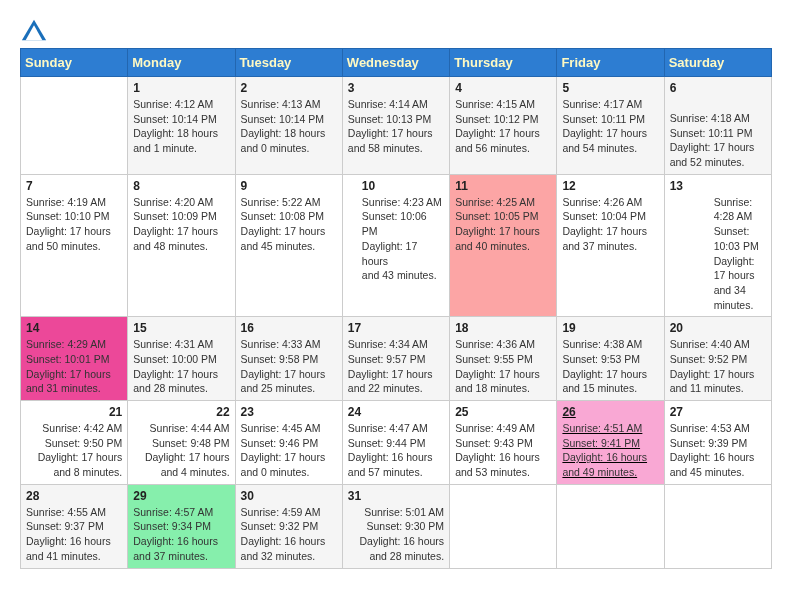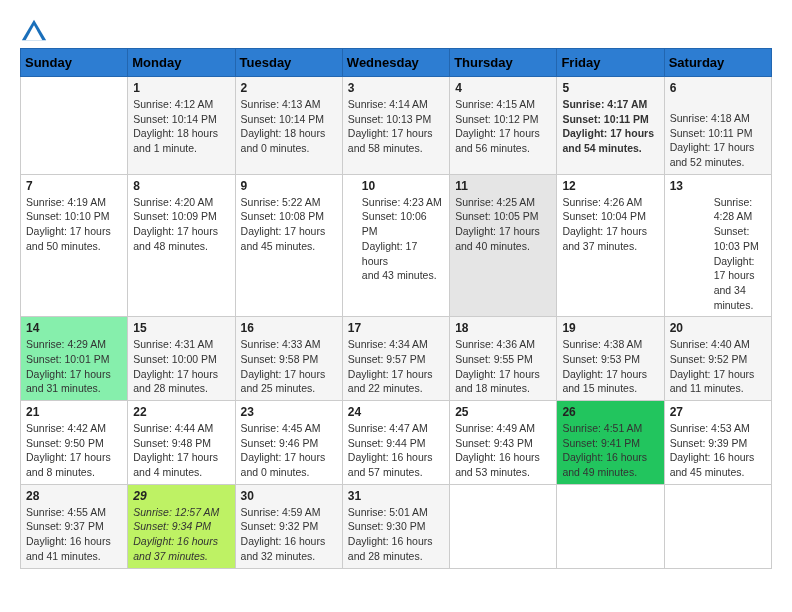--- a/index.html
+++ b/index.html
@@ -55,21 +55,21 @@
       color: #555;
     }
     .calendar {
       width: 100%;
       border-collapse: collapse;
       border: 1px solid #ccc;
       font-size: 11px;
     }
     .calendar thead th {
       background-color: #2d7dd2;
-      color: #000000;
+      color: #fef9c3;
       font-size: 13px;
       font-weight: bold;
       padding: 6px 4px;
       text-align: left;
       border: 1px solid #2266b0;
     }
     .calendar tbody td {
       border: 1px solid #ccc;
       vertical-align: top;
       padding: 4px 5px;
@@ -157,21 +157,21 @@
         </td>
         <td style="background: rgb(245, 245, 245);">
           <span class="day-number">4</span>
           <div class="day-info" style="white-space: pre-line;">Sunrise: 4:15 AM
 Sunset: 10:12 PM
 Daylight: 17 hours
 and 56 minutes.</div>
         </td>
         <td style="background: rgb(245, 245, 245);">
           <span class="day-number">5</span>
-          <div class="day-info" style="white-space: pre-line; font-weight: bold;">Sunrise: 4:17 AM
+          <div class="day-info" style="white-space: pre-line;">Sunrise: 4:17 AM
 Sunset: 10:11 PM
 Daylight: 17 hours
 and 54 minutes.</div>
         </td>
         <td style="background: rgb(245, 245, 245);">
           <span class="day-number">6</span>
           <div class="day-info" style="white-space: pre-line; margin-top: 16px;">Sunrise: 4:18 AM
 Sunset: 10:11 PM
 Daylight: 17 hours
 and 52 minutes.</div>
@@ -199,21 +199,21 @@
 Daylight: 17 hours
 and 45 minutes.</div>
         </td>
         <td style="background: rgb(255, 255, 255); padding-left: 19px;">
           <span class="day-number">10</span>
           <div class="day-info" style="white-space: pre-line;">Sunrise: 4:23 AM
 Sunset: 10:06 PM
 Daylight: 17 hours
 and 43 minutes.</div>
         </td>
-        <td style="background: #e5e5e5;">
+        <td style="background: #fca5a5;">
           <span class="day-number">11</span>
           <div class="day-info" style="white-space: pre-line;">Sunrise: 4:25 AM
 Sunset: 10:05 PM
 Daylight: 17 hours
 and 40 minutes.</div>
         </td>
         <td style="background: rgb(255, 255, 255); margin-top: 48px;">
           <span class="day-number">12</span>
           <div class="day-info" style="white-space: pre-line;">Sunrise: 4:26 AM
 Sunset: 10:04 PM
@@ -222,21 +222,21 @@
         </td>
         <td style="background: rgb(255, 255, 255);">
           <span class="day-number">13</span>
           <div class="day-info" style="white-space: pre-line; margin-left: 44px;">Sunrise: 4:28 AM
 Sunset: 10:03 PM
 Daylight: 17 hours
 and 34 minutes.</div>
         </td>
       </tr>
       <tr>
-        <td style="background: #86efac; margin-top: 40px;">
+        <td style="background: #ec4899; margin-top: 40px;">
           <span class="day-number">14</span>
           <div class="day-info" style="white-space: pre-line;">Sunrise: 4:29 AM
 Sunset: 10:01 PM
 Daylight: 17 hours
 and 31 minutes.</div>
         </td>
         <td style="background: rgb(245, 245, 245);">
           <span class="day-number">15</span>
           <div class="day-info" style="white-space: pre-line;">Sunrise: 4:31 AM
 Sunset: 10:00 PM
@@ -273,28 +273,28 @@
         </td>
         <td style="background: rgb(245, 245, 245);">
           <span class="day-number">20</span>
           <div class="day-info" style="white-space: pre-line;">Sunrise: 4:40 AM
 Sunset: 9:52 PM
 Daylight: 17 hours
 and 11 minutes.</div>
         </td>
       </tr>
       <tr>
-        <td style="background: rgb(255, 255, 255);">
+        <td style="background: rgb(255, 255, 255); text-align: right;">
           <span class="day-number">21</span>
           <div class="day-info" style="white-space: pre-line;">Sunrise: 4:42 AM
 Sunset: 9:50 PM
 Daylight: 17 hours
 and 8 minutes.</div>
         </td>
-        <td style="background: rgb(255, 255, 255);">
+        <td style="background: rgb(255, 255, 255); text-align: right;">
           <span class="day-number">22</span>
           <div class="day-info" style="white-space: pre-line;">Sunrise: 4:44 AM
 Sunset: 9:48 PM
 Daylight: 17 hours
 and 4 minutes.</div>
         </td>
         <td style="background: rgb(255, 255, 255);">
           <span class="day-number">23</span>
           <div class="day-info" style="white-space: pre-line;">Sunrise: 4:45 AM
 Sunset: 9:46 PM
@@ -308,21 +308,21 @@
 Daylight: 16 hours
 and 57 minutes.</div>
         </td>
         <td style="background: rgb(255, 255, 255);">
           <span class="day-number">25</span>
           <div class="day-info" style="white-space: pre-line;">Sunrise: 4:49 AM
 Sunset: 9:43 PM
 Daylight: 16 hours
 and 53 minutes.</div>
         </td>
-        <td style="background: #22c55e;">
+        <td style="background: #f9a8d4; text-decoration: underline;">
           <span class="day-number">26</span>
           <div class="day-info" style="white-space: pre-line;">Sunrise: 4:51 AM
 Sunset: 9:41 PM
 Daylight: 16 hours
 and 49 minutes.</div>
         </td>
         <td style="background: rgb(255, 255, 255);">
           <span class="day-number">27</span>
           <div class="day-info" style="white-space: pre-line;">Sunrise: 4:53 AM
 Sunset: 9:39 PM
@@ -331,37 +331,37 @@
         </td>
       </tr>
       <tr>
         <td style="background: rgb(245, 245, 245);">
           <span class="day-number">28</span>
           <div class="day-info" style="white-space: pre-line;">Sunrise: 4:55 AM
 Sunset: 9:37 PM
 Daylight: 16 hours
 and 41 minutes.</div>
         </td>
-        <td style="background: #bef264; font-style: italic;">
+        <td style="background: #86efac;">
           <span class="day-number">29</span>
-          <div class="day-info" style="white-space: pre-line;">Sunrise: 12:57 AM
+          <div class="day-info" style="white-space: pre-line;">Sunrise: 4:57 AM
 Sunset: 9:34 PM
 Daylight: 16 hours
 and 37 minutes.</div>
         </td>
         <td style="background: rgb(245, 245, 245);">
           <span class="day-number">30</span>
           <div class="day-info" style="white-space: pre-line;">Sunrise: 4:59 AM
 Sunset: 9:32 PM
 Daylight: 16 hours
 and 32 minutes.</div>
         </td>
         <td style="background: rgb(245, 245, 245);">
           <span class="day-number">31</span>
-          <div class="day-info" style="white-space: pre-line;">Sunrise: 5:01 AM
+          <div class="day-info" style="white-space: pre-line; text-align: right;">Sunrise: 5:01 AM
 Sunset: 9:30 PM
 Daylight: 16 hours
 and 28 minutes.</div>
         </td>
         <td class="empty-cell"></td>
         <td class="empty-cell"></td>
         <td class="empty-cell"></td>
       </tr>
     </tbody>
 </table>

